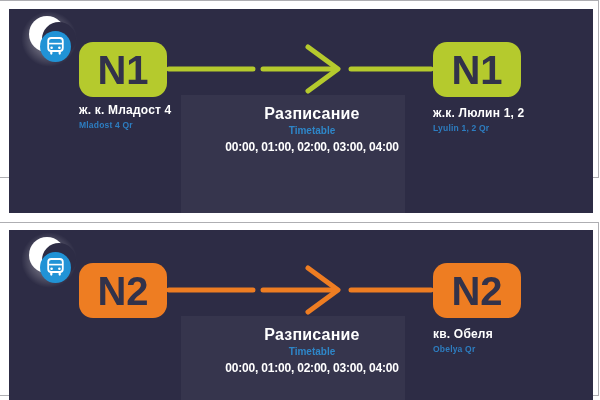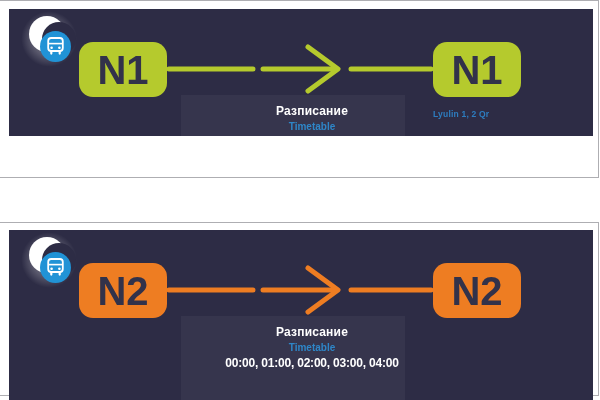--- a/index.html
+++ b/index.html
@@ -11,21 +11,21 @@
   .route-card{
     position:absolute;left:-3px;width:602px;
     background:#ffffff;border:1px solid #aeaeb2;
     box-sizing:border-box;
   }
   .route-card.card-0{top:0;height:178px;padding:8px 5px 4px 11px;}
   .route-card.card-1{top:222px;height:174px;padding:7px 5px 2px 11px;}
   .panel{
     position:relative;width:584px;background:#2d2c45;color:#ffffff;
   }
-  .card-0 .panel{height:127px;}
+  .card-0 .panel{height:204px;}
   .card-1 .panel{height:182px;}
 
   
   .logo{position:absolute;left:12px;top:4px;width:62px;height:62px;}
   .logo .glow{
     position:absolute;left:0;top:-2px;width:56px;height:56px;border-radius:50%;
     background:radial-gradient(circle, rgba(255,255,255,0.50) 0%, rgba(255,255,255,0.22) 42%, rgba(255,255,255,0) 70%);
   }
   .logo .moon-full{position:absolute;left:8px;top:3px;width:36px;height:36px;border-radius:50%;background:#ffffff;}
   .logo .moon-cut{position:absolute;left:21px;top:9px;width:34px;height:34px;border-radius:50%;background:#2d2c45;}
@@ -51,21 +51,21 @@
   
   .station{position:absolute;line-height:1.15;}
   .station .bg-name{font-size:12px;font-weight:bold;color:#ffffff;letter-spacing:.2px;}
   .station .en-name{font-size:8.5px;font-weight:bold;color:#2d7dc0;margin-top:3px;letter-spacing:.2px;}
   .station.from{left:70px;top:95px;}
   .station.to{left:424px;top:98px;}
 
   
   .tt-box{position:absolute;left:172px;top:86px;width:224px;bottom:0;background:rgba(255,255,255,0.045);}
   .tt-text{position:absolute;left:155px;top:96px;width:296px;text-align:center;line-height:1.15;}
-  .tt-title{font-size:12px;font-weight:bold;color:#ffffff;letter-spacing:.2px;}
+  .tt-title{font-size:16px;font-weight:bold;color:#ffffff;letter-spacing:.2px;}
   .tt-sub{font-size:10px;font-weight:bold;color:#2e86c8;margin-top:2px;}
   .tt-times{font-size:12px;font-weight:bold;color:#ffffff;margin-top:4px;letter-spacing:-0.2px;}
 </style>
 </head>
 <body>
 
 <div class="route-card card-0" style="--accent: #b5ca2d;">
   <div class="panel">
 
     <div class="logo">
@@ -95,22 +95,27 @@
 
     <div class="badge to">N1</div>
 
     <div class="tt-box"></div>
     <div class="tt-text">
       <div class="tt-title">Разписание</div>
       <div class="tt-sub">Timetable</div>
       <div class="tt-times">00:00, 01:00, 02:00, 03:00, 04:00</div>
     </div>
 
+    <div class="station from">
+      <div class="bg-name">ж. к. Младост 4</div>
+      <div class="en-name">Mladost 4 Qr</div>
+    </div>
 
     <div class="station to">
+      <div class="bg-name">ж.к. Люлин 1, 2</div>
       <div class="en-name">Lyulin 1, 2 Qr</div>
     </div>
 
   </div>
 </div>
 
 <div class="route-card card-1" style="--accent: #ee7d22;">
   <div class="panel">
 
     <div class="logo">
@@ -141,15 +146,19 @@
     <div class="badge to">N2</div>
 
     <div class="tt-box"></div>
     <div class="tt-text">
       <div class="tt-title">Разписание</div>
       <div class="tt-sub">Timetable</div>
       <div class="tt-times">00:00, 01:00, 02:00, 03:00, 04:00</div>
     </div>
 
 
+    <div class="station to">
+      <div class="bg-name">кв. Обеля</div>
+      <div class="en-name">Obelya Qr</div>
+    </div>
 
   </div>
 </div>
 
 </body></html>

